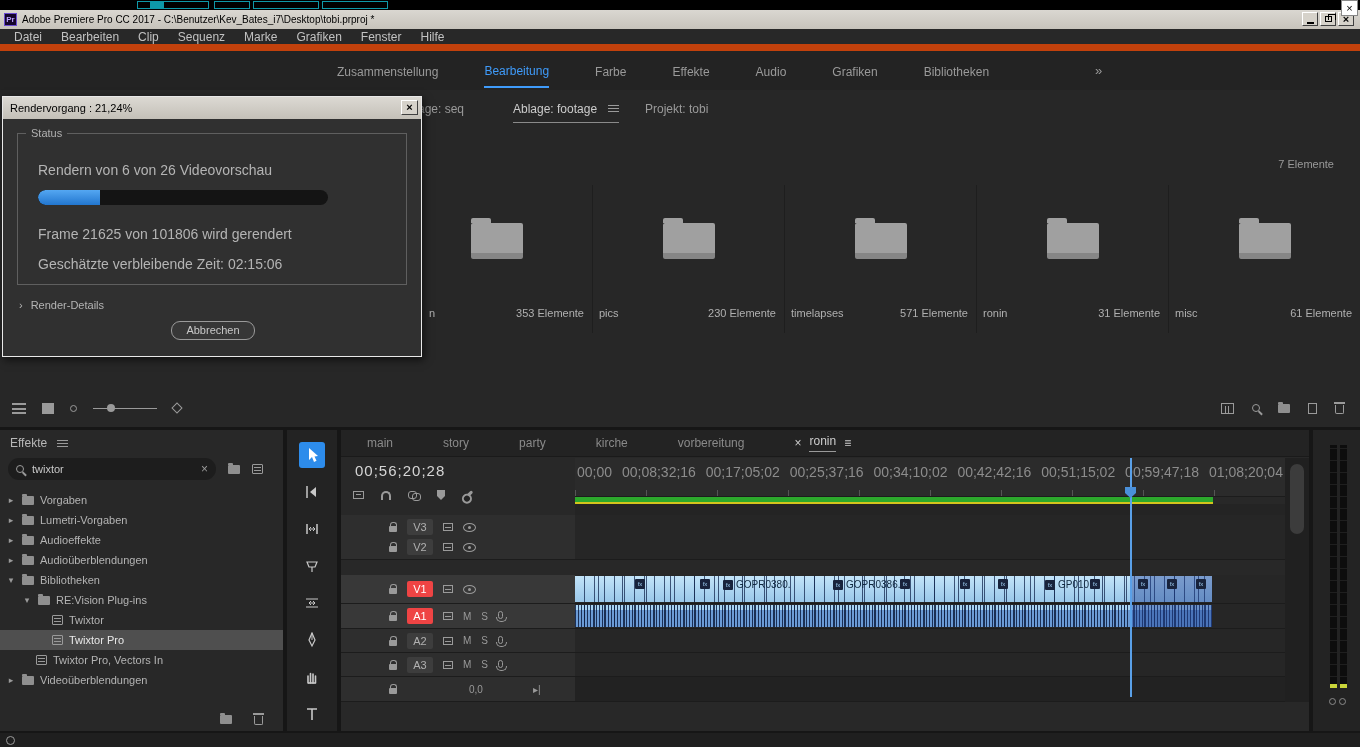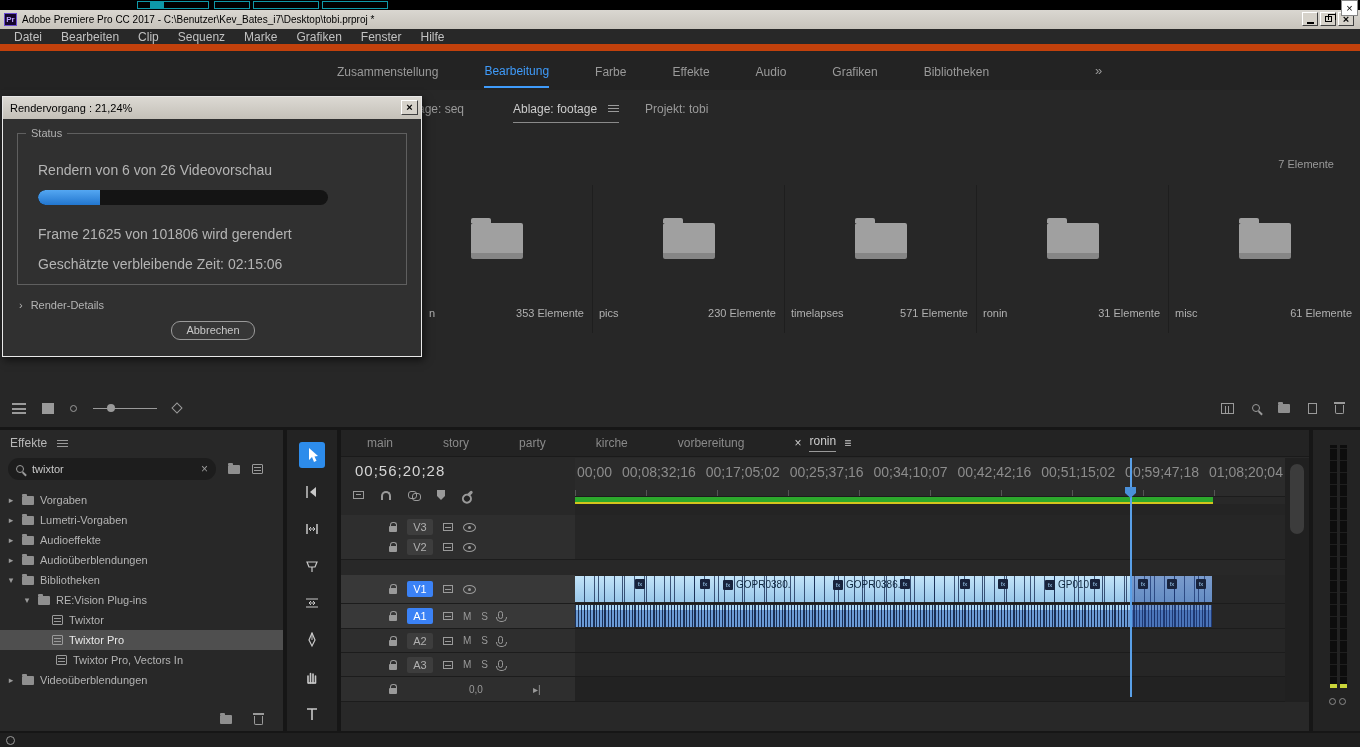--- a/index.html
+++ b/index.html
@@ -151,21 +151,21 @@
                background:repeating-linear-gradient(90deg,#555 0 1px,transparent 1px 71px);}
   .renderbar{position:absolute;left:234px;top:67px;width:638px;height:5px;background:#2ca82c;}
   .workbar{position:absolute;left:234px;top:72px;width:638px;height:2px;background:#d4c41c;}
   .tl-spacer{position:absolute;left:234px;top:74px;width:710px;height:21px;background:#242424;}
   .trackrow{position:absolute;left:0;width:944px;display:flex;}
   .thead{width:234px;background:#2e2e2e;border-bottom:1px solid #1c1c1c;display:flex;align-items:center;gap:10px;padding-left:48px;}
   .thead.hl{background:#383838;}
   .tcontent{width:710px;background:#262626;border-bottom:1px solid #1c1c1c;position:relative;overflow:hidden;}
   .tlabel{width:26px;height:16px;border-radius:2px;background:#3d3d3d;color:#b0b0b0;font-size:11px;
           display:flex;align-items:center;justify-content:center;flex:none;}
-  .tlabel.target{background:#3b82f6;color:#fff;text-align:right;}
+  .tlabel.target{background:#ef4444;color:#fff;text-align:right;}
   .ms{color:#9a9a9a;font-size:10px;}
   .clipstrip{position:absolute;left:0;top:1px;bottom:1px;width:637px;
     background:
       repeating-linear-gradient(90deg,transparent 0 9px,rgba(18,38,78,.75) 9px 10px),
       repeating-linear-gradient(90deg,transparent 0 23px,rgba(18,38,78,.75) 23px 24px),
       linear-gradient(#c2e3f8,#9ac8ea);}
   .audiostrip{position:absolute;left:0;top:1px;bottom:1px;width:637px;
     background:
       repeating-linear-gradient(90deg,rgba(12,28,64,.85) 0 1px,transparent 1px 3px),
       repeating-linear-gradient(90deg,transparent 0 9px,rgba(10,22,50,.8) 9px 10px),
@@ -382,21 +382,21 @@
           <span>RE:Vision Plug-ins</span>
         </div>
       <div class="trow" style="padding-left:52px;">
           <span class="i-eff"></span>
           <span>Twixtor</span>
         </div>
       <div class="trow selected" style="padding-left:52px;">
           <span class="i-eff"></span>
           <span>Twixtor Pro</span>
         </div>
-      <div class="trow" style="padding-left:56px;">
+      <div class="trow" style="padding-left:36px;">
           <span class="i-eff"></span>
           <span>Twixtor Pro, Vectors In</span>
         </div>
       <div class="trow" style="padding-left:6px;">
           <span class="tw">▸</span>
           <span class="i-fold"></span>
           <span>Videoüberblendungen</span>
         </div>
     </div>
     <div class="fx-bottom">
@@ -476,21 +476,21 @@
       <div class="i-marker"></div>
       <div class="i-wrench"></div>
     </div>
 
     <div class="ruler">
       <div class="ruler-labels">
         <span>00;00</span>
         <span>00;08;32;16</span>
         <span>00;17;05;02</span>
         <span>00;25;37;16</span>
-        <span>00;34;10;07</span>
+        <span>00;34;10;02</span>
         <span>00;42;42;16</span>
         <span>00;51;15;02</span>
         <span>00;59;47;18</span>
         <span>01;08;20;04</span>
       </div>
       <div class="ruler-ticks"></div>
     </div>
     <div class="renderbar"></div>
     <div class="workbar"></div>
     <div class="tl-spacer"></div>

